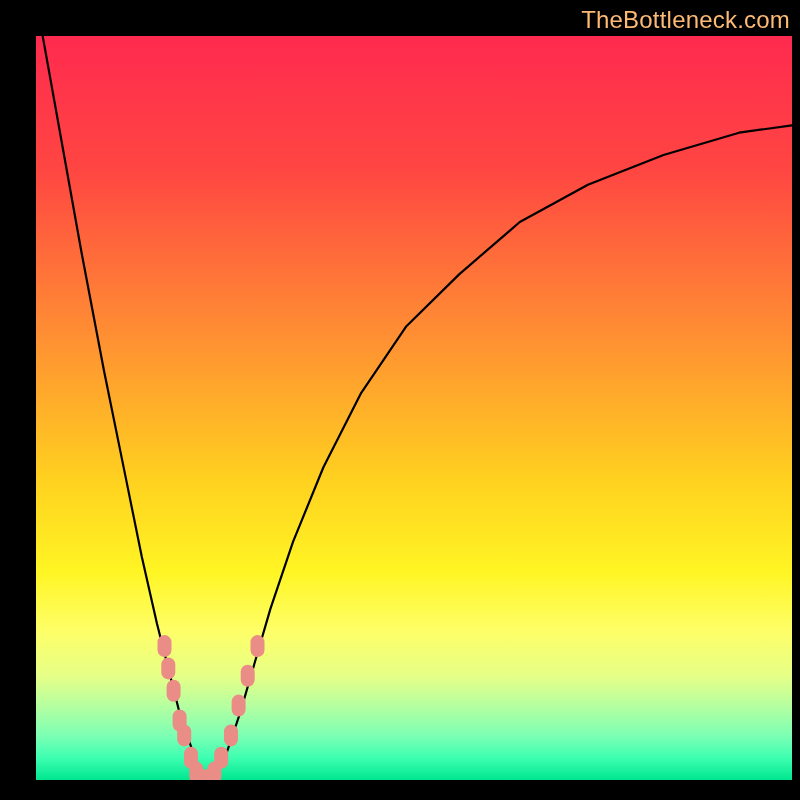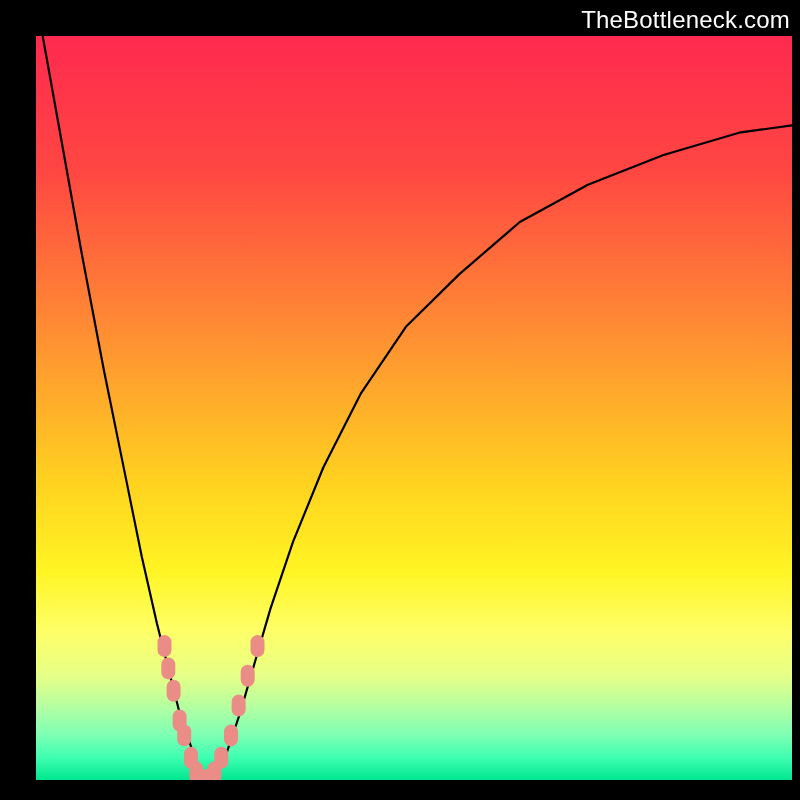--- a/index.html
+++ b/index.html
@@ -28,21 +28,21 @@
     overflow: hidden;
   }
   .gradient-bg {
     position: absolute;
     inset: 0;
   }
   .watermark {
     position: absolute;
     top: 6px;
     right: 10px;
-    color: #ffffff;
+    color: #fdba74;
     font-size: 24px;
     font-weight: 500;
     letter-spacing: 0.2px;
     user-select: none;
   }
   svg.curves {
     position: absolute;
     inset: 0;
   }
 </style>

